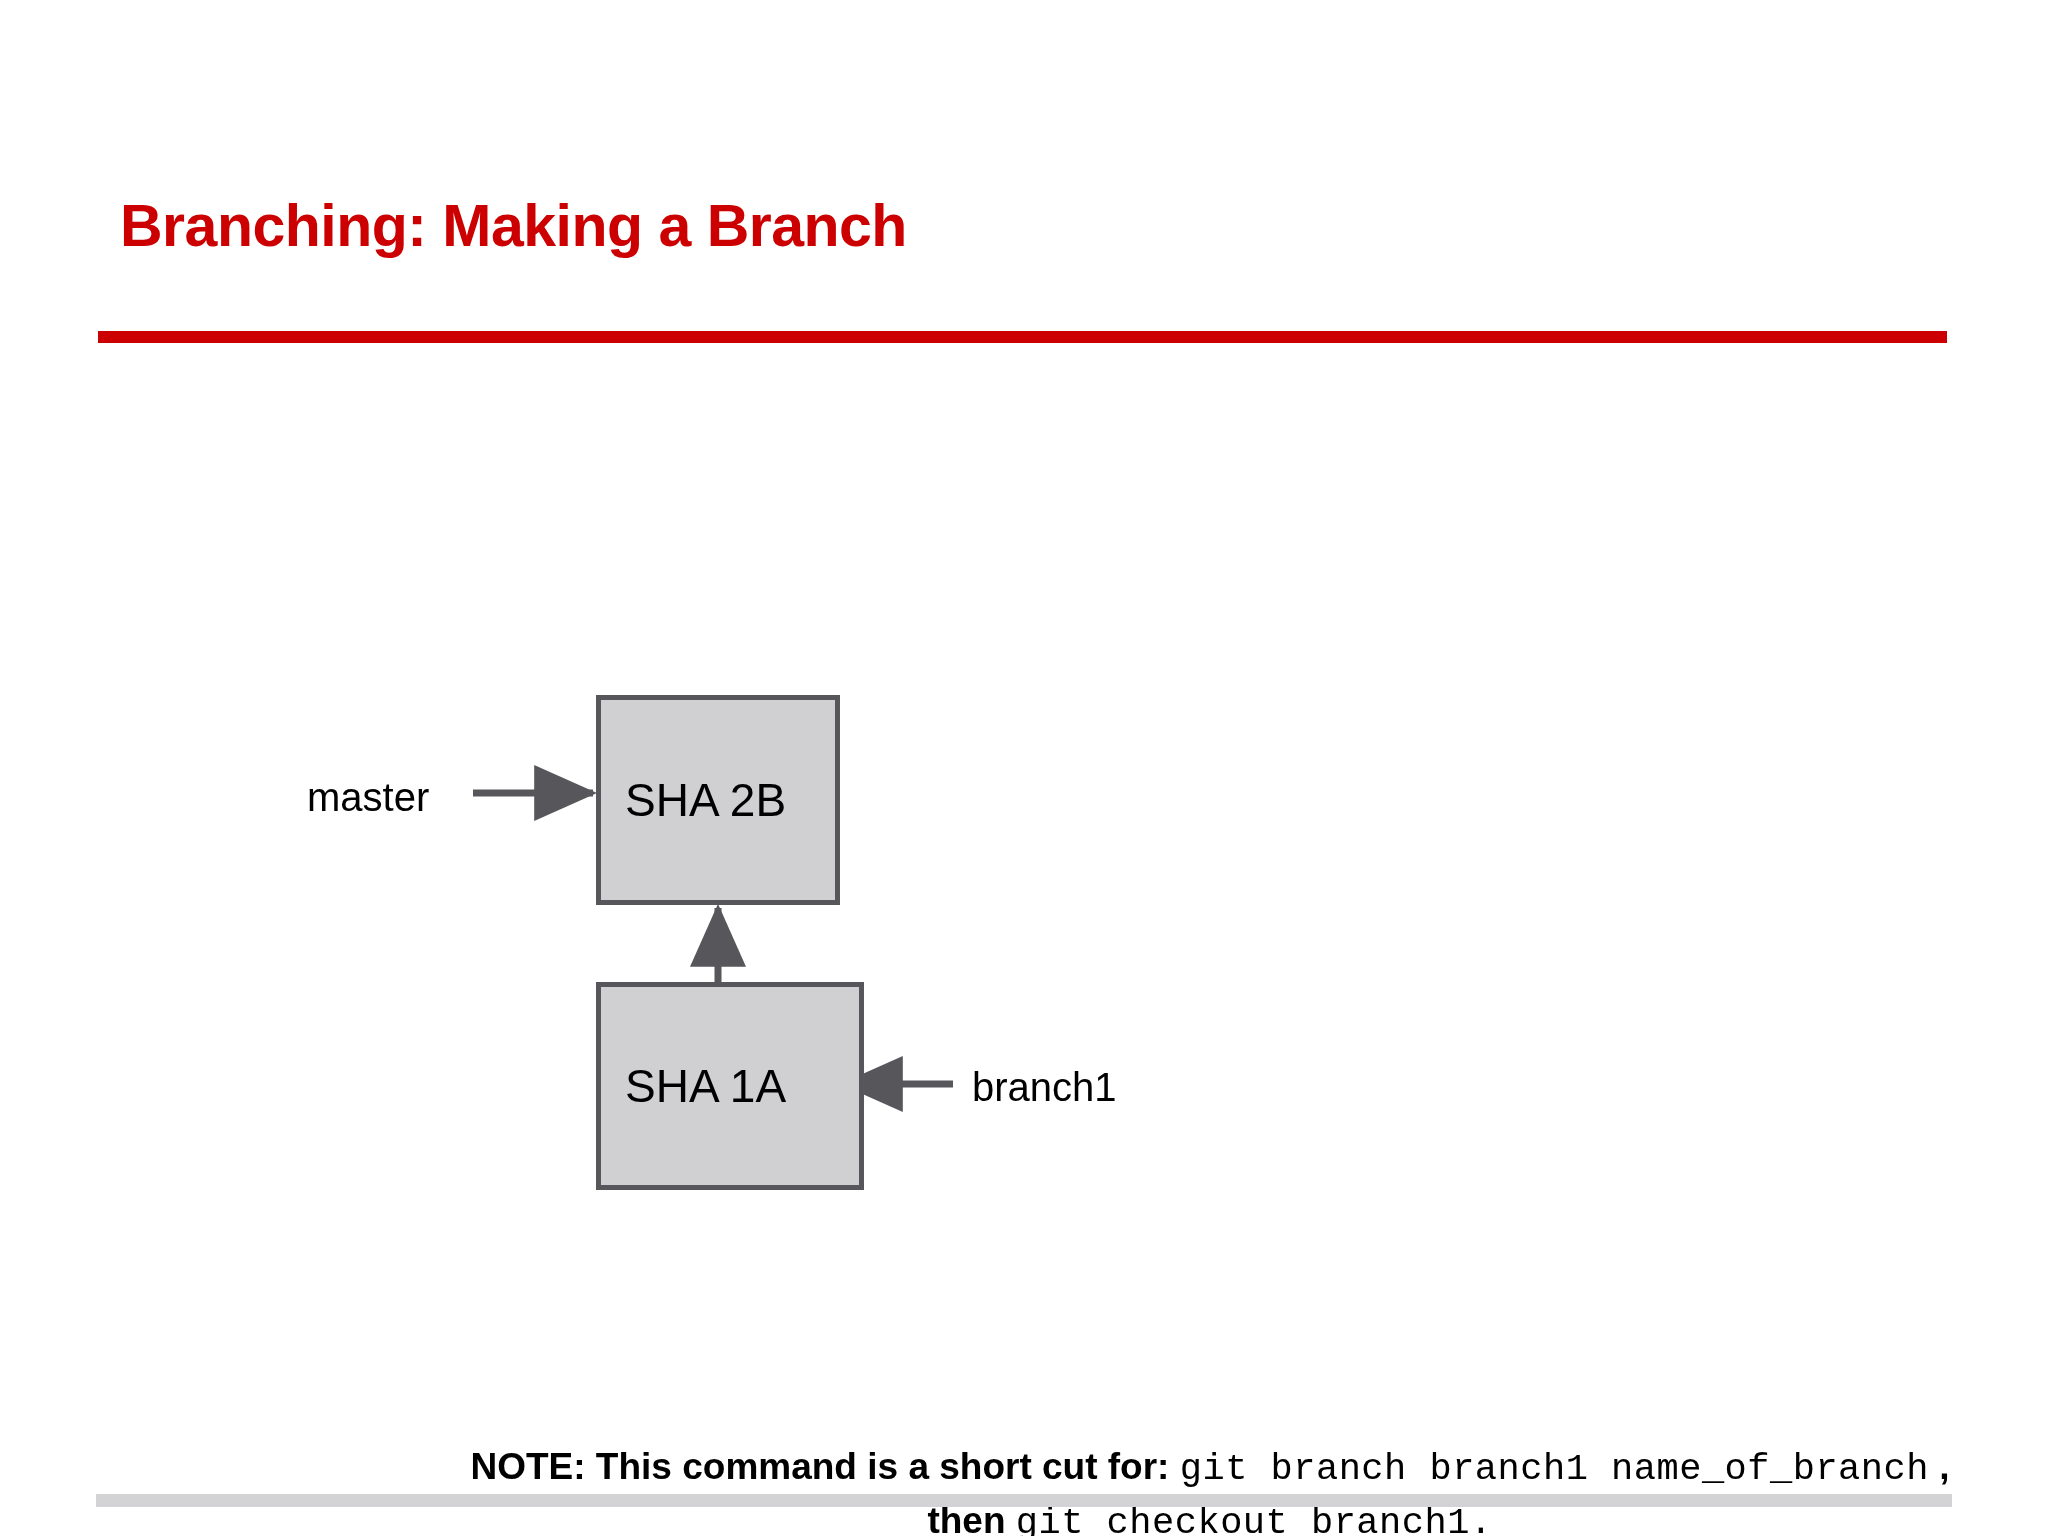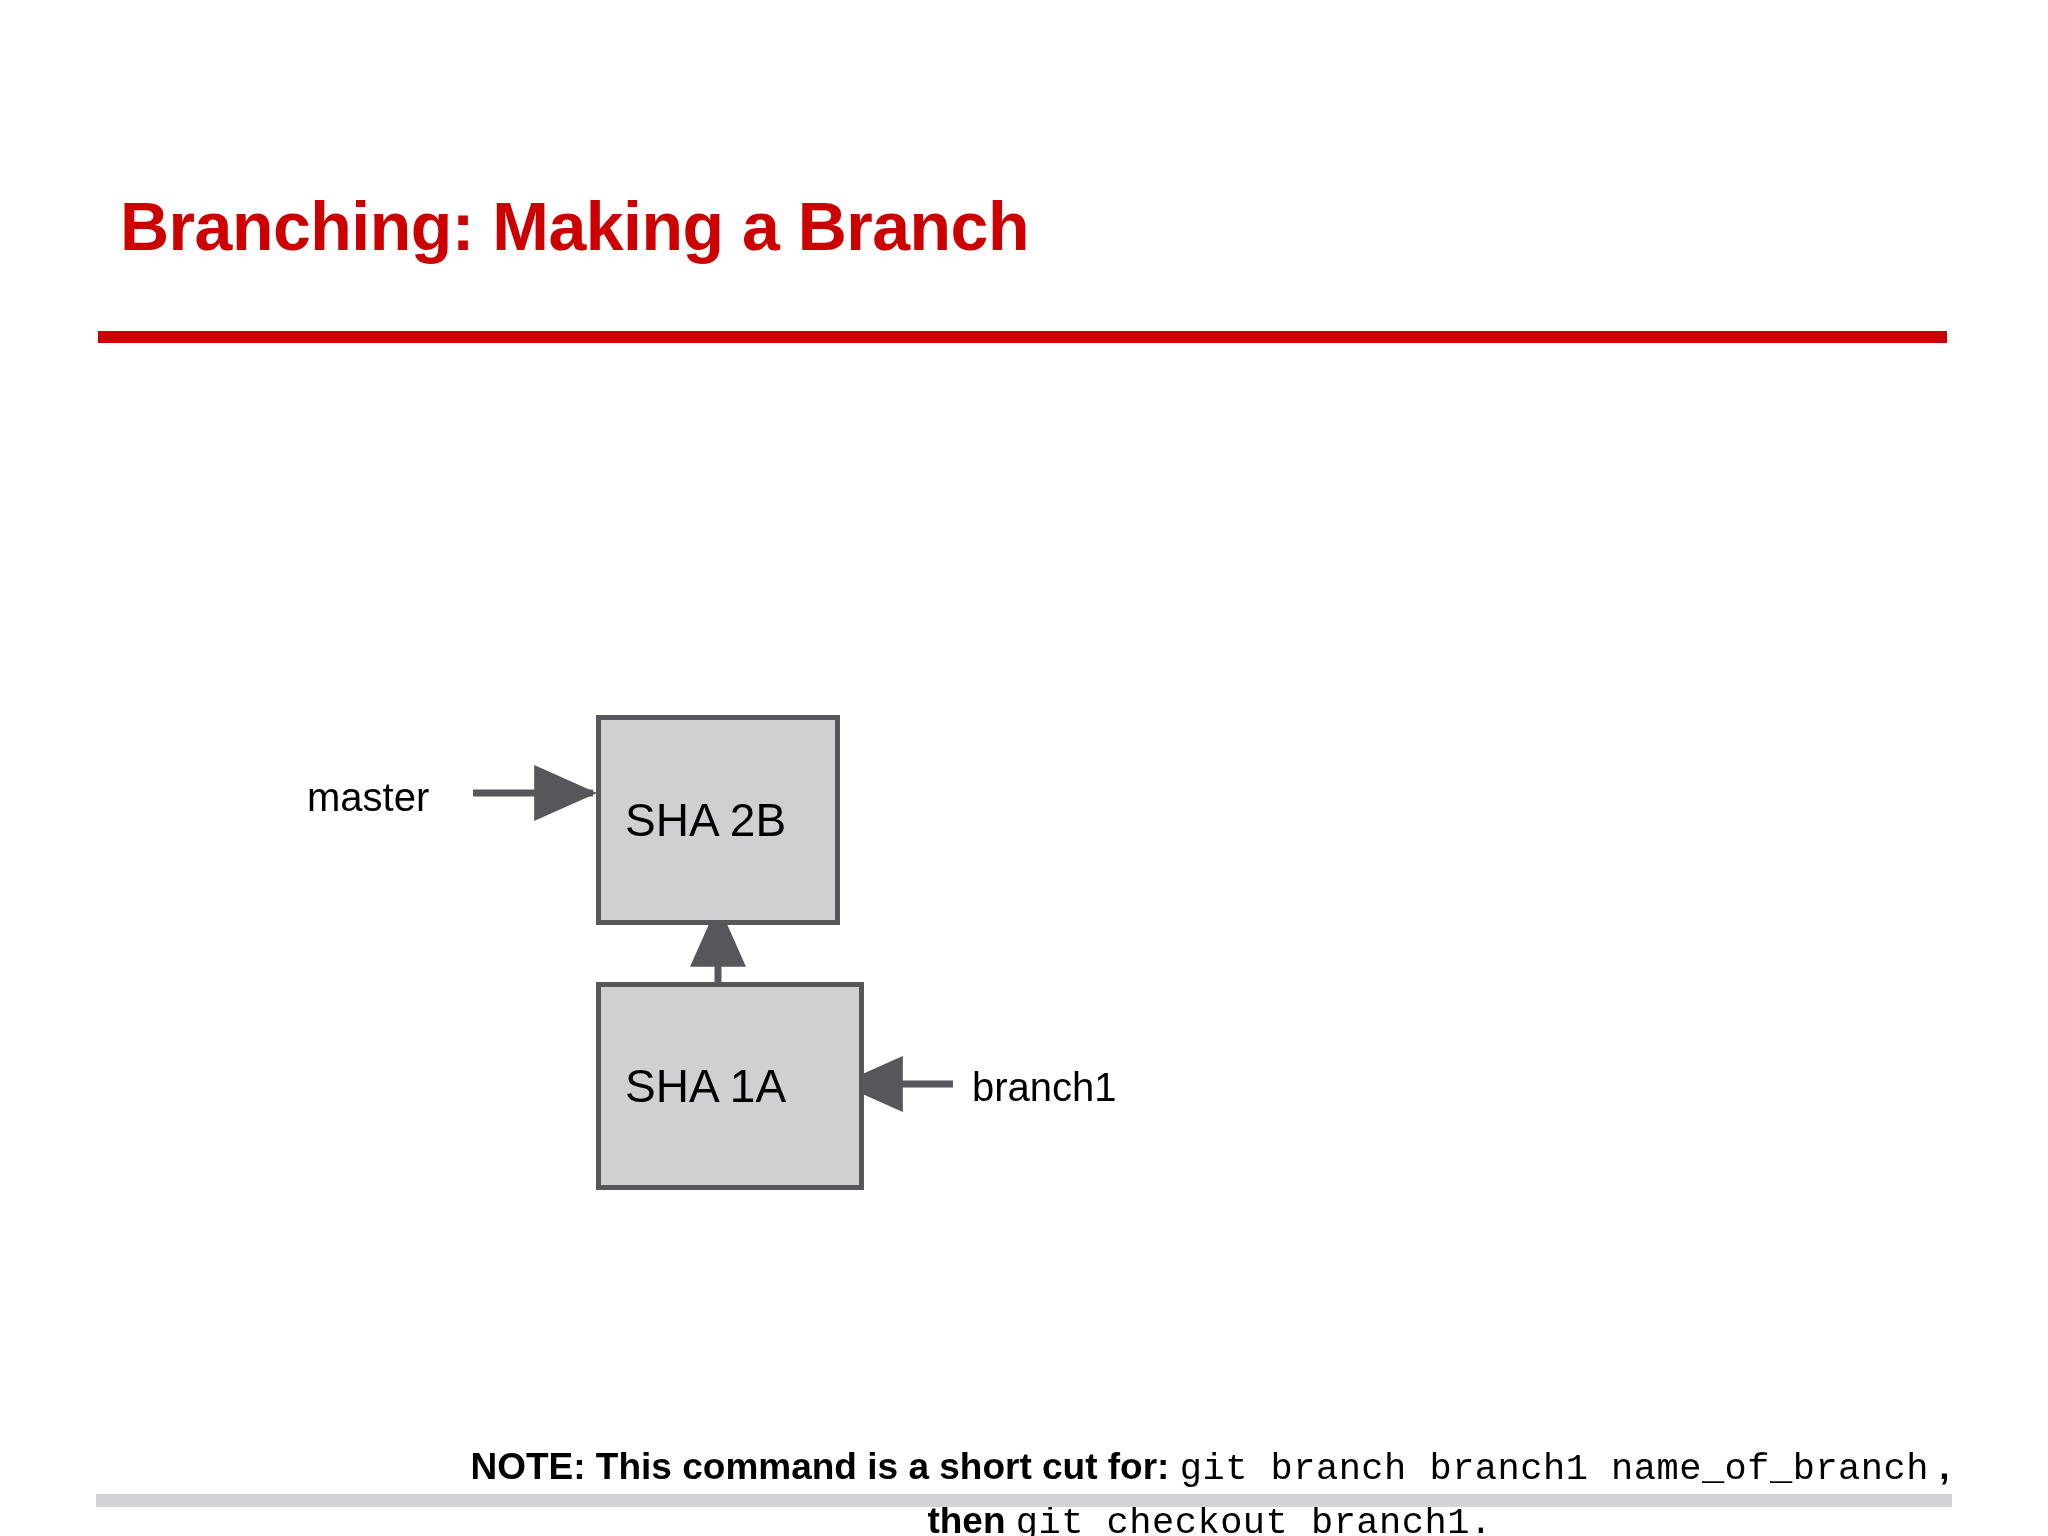--- a/index.html
+++ b/index.html
@@ -22,21 +22,21 @@
     background: #ffffff;
   }
 
   
   .slide-title {
     position: absolute;
     left: 120px;
     top: 178px;
     font-family: "Liberation Sans", sans-serif;
     font-weight: bold;
-    font-size: 68px;
+    font-size: 59px;
     line-height: 96px;
     letter-spacing: -0.5px;
     color: #cc0000;
     white-space: nowrap;
   }
 
   .title-rule {
     position: absolute;
     left: 98px;
     top: 331px;
@@ -77,21 +77,21 @@
     align-items: center;
   }
   .commit-box .commit-label {
     font-family: "Liberation Sans", sans-serif;
     font-size: 46px;
     color: #000000;
     padding-left: 24px;
     white-space: nowrap;
   }
 
-  #box-sha2b { left: 596px; top: 695px;  width: 244px; height: 210px; margin-top: 20px; }
+  #box-sha2b { left: 596px; top: 695px;  width: 244px; height: 210px; }
   #box-sha1a { left: 596px; top: 982px;  width: 268px; height: 208px; }
 
   .ref-label {
     position: absolute;
     font-family: "Liberation Sans", sans-serif;
     font-size: 40px;
     color: #000000;
     white-space: nowrap;
   }
   #label-master  { left: 307px; top: 775px; text-align: right; }

